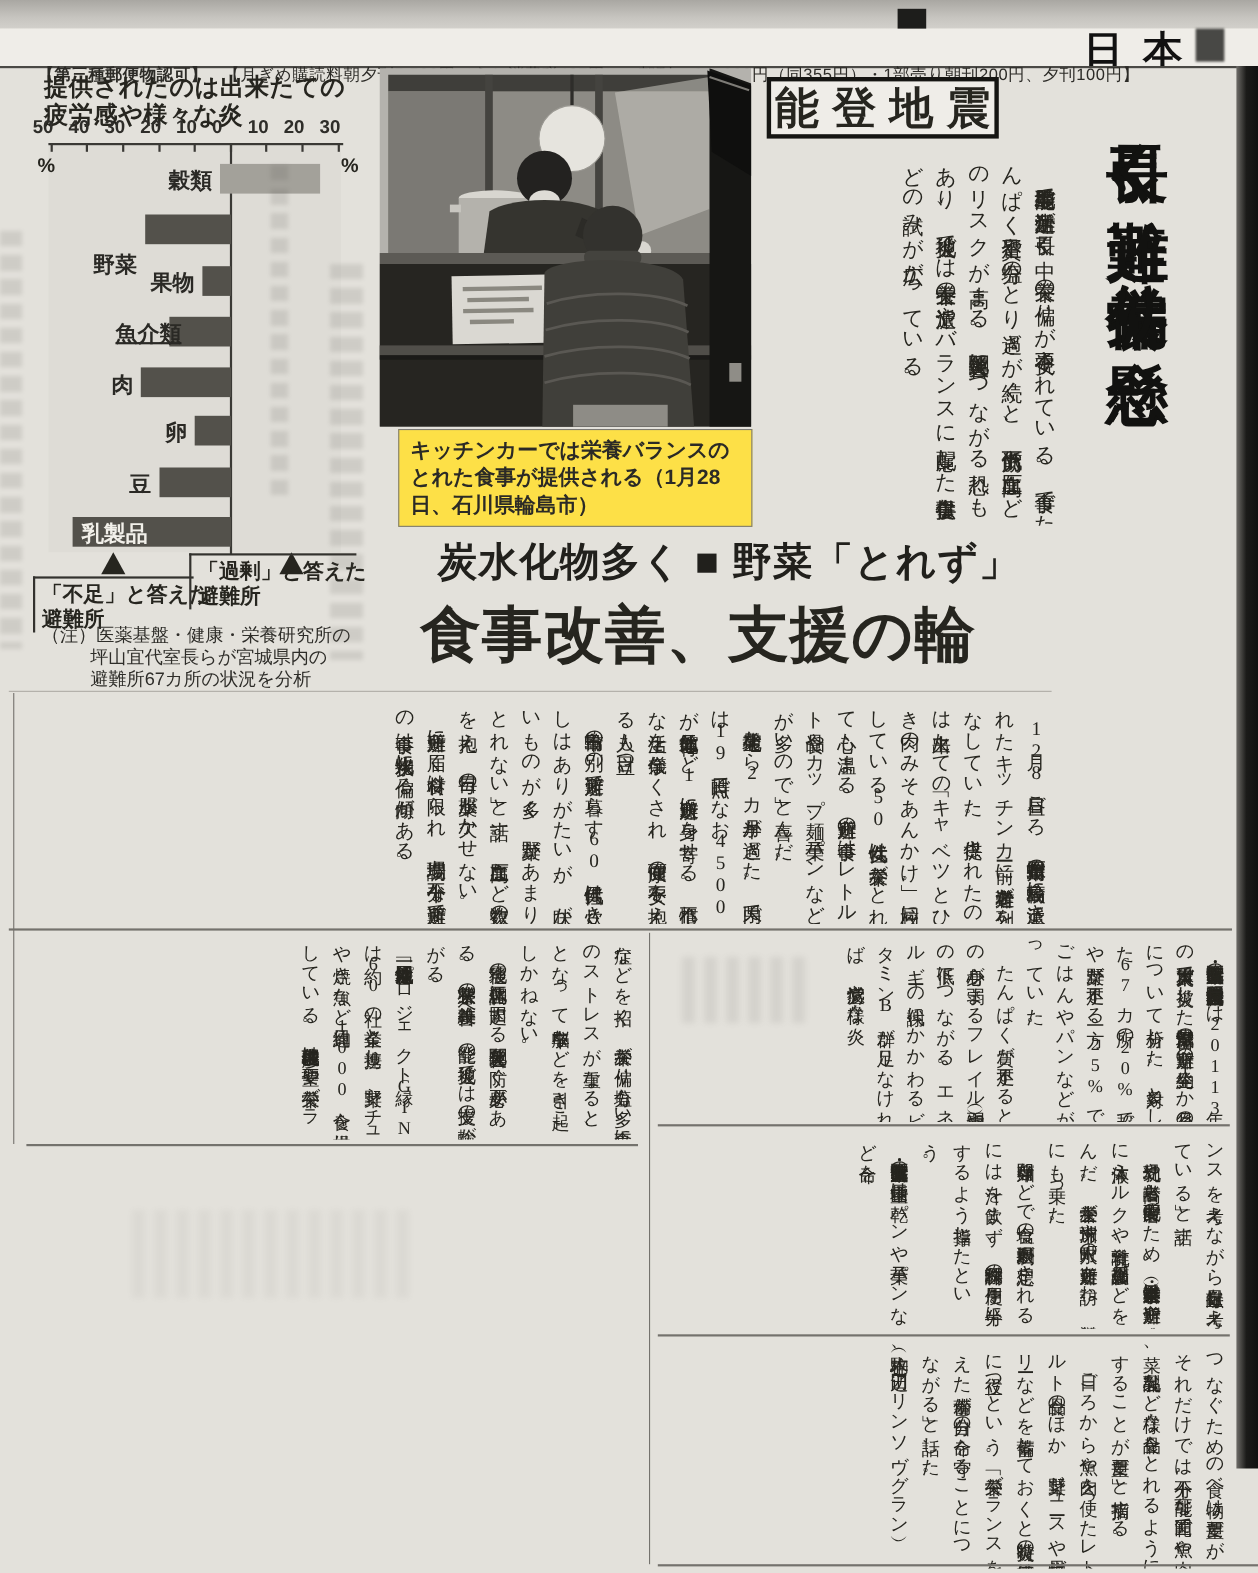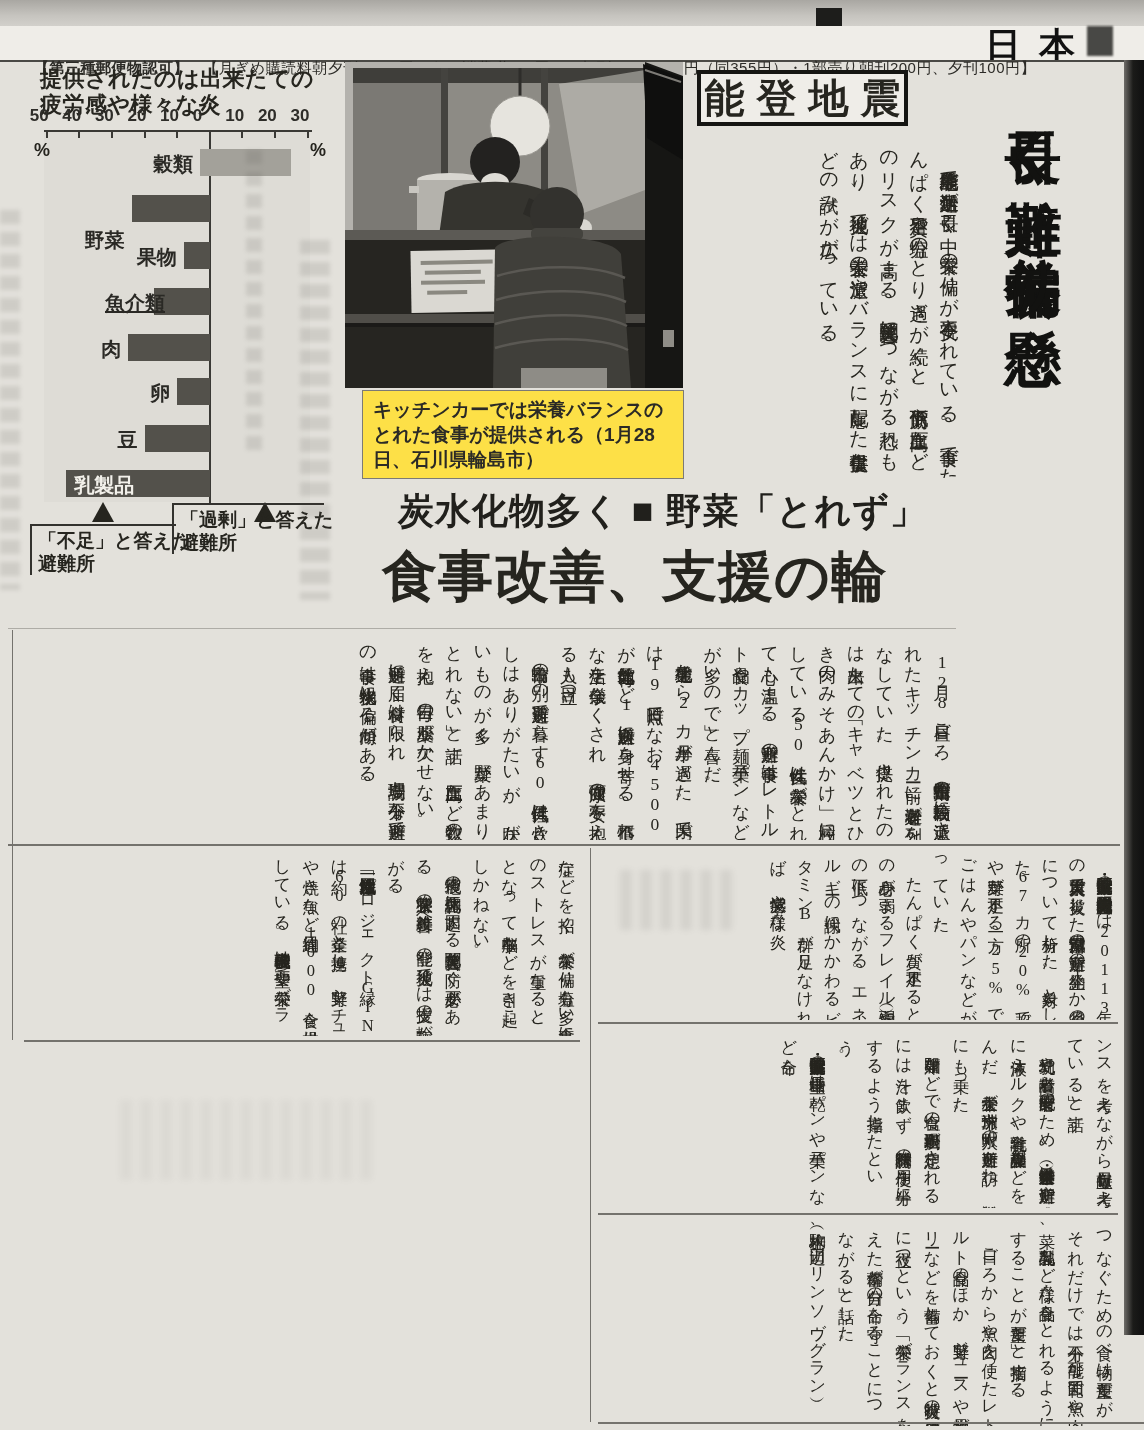--- a/index.html
+++ b/index.html
@@ -132,20 +132,25 @@
     <div class="marker" style="left:64px;top:440px"></div>
     <div class="marker" style="left:226px;top:440px"></div>
     <div class="legbox" style="left:2px;top:462px;width:138px;">
       <span style="display:block">「不足」と答えた</span>
       <span style="display:block">避難所</span>
     </div>
     <div class="legbox" style="left:144px;top:441px;width:144px;font-family:Liberation Serif, serif;">
       <span style="display:block">「過剰」と答えた</span>
       <span style="display:block">避難所</span>
     </div>
+    <div class="note">
+      <span>（注）医薬基盤・健康・栄養研究所の</span>
+      <span>坪山宜代室長らが宮城県内の</span>
+      <span>避難所67カ所の状況を分析</span>
+    </div>
   </div>
 
   <div id="photo">
     <svg width="338" height="326" viewBox="0 0 338 326" xmlns="http://www.w3.org/2000/svg">
       <rect width="338" height="326" fill="#b4b2ad"></rect>
       <rect x="8" y="6" width="292" height="168" fill="#8d8b85"></rect>
       <rect x="8" y="6" width="292" height="15" fill="#3f3e3a"></rect>
       <polygon points="214,22 300,8 300,128 236,152" fill="#c8c6c0" opacity="0.55"></polygon>
       <rect x="8" y="21" width="88" height="153" fill="#7b7974"></rect>
       <rect x="96" y="6" width="7" height="168" fill="#44433f"></rect>

